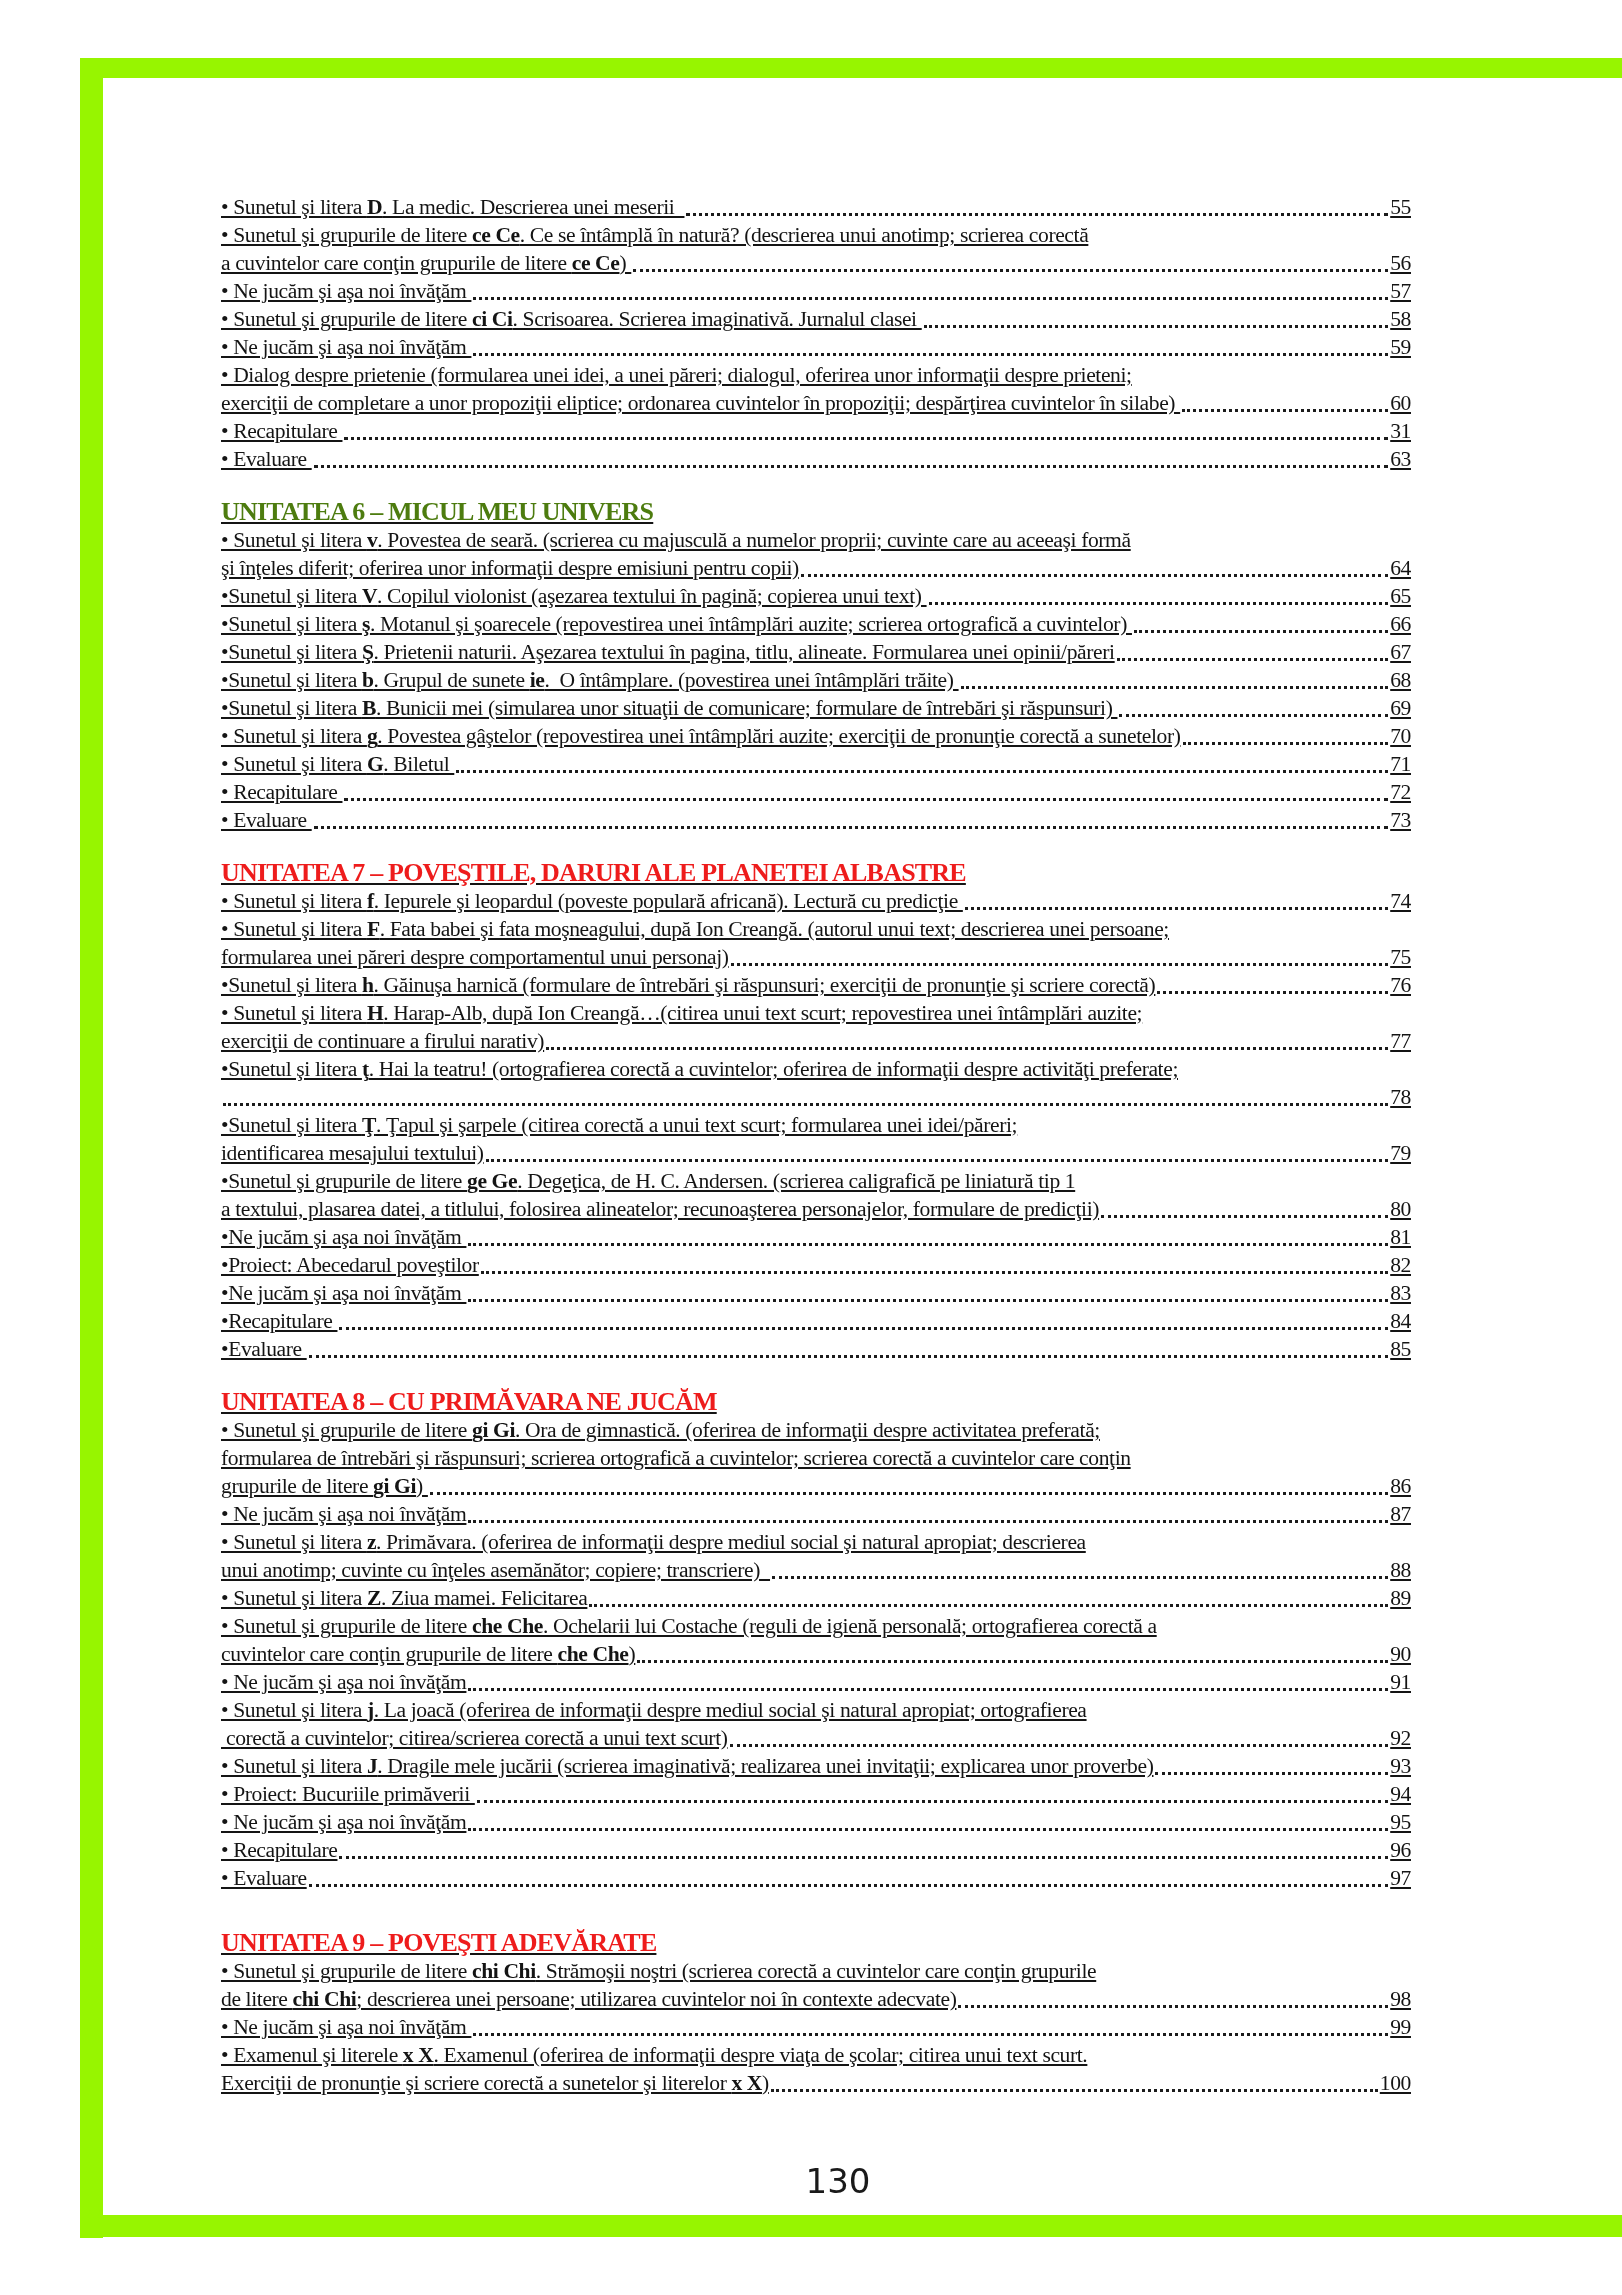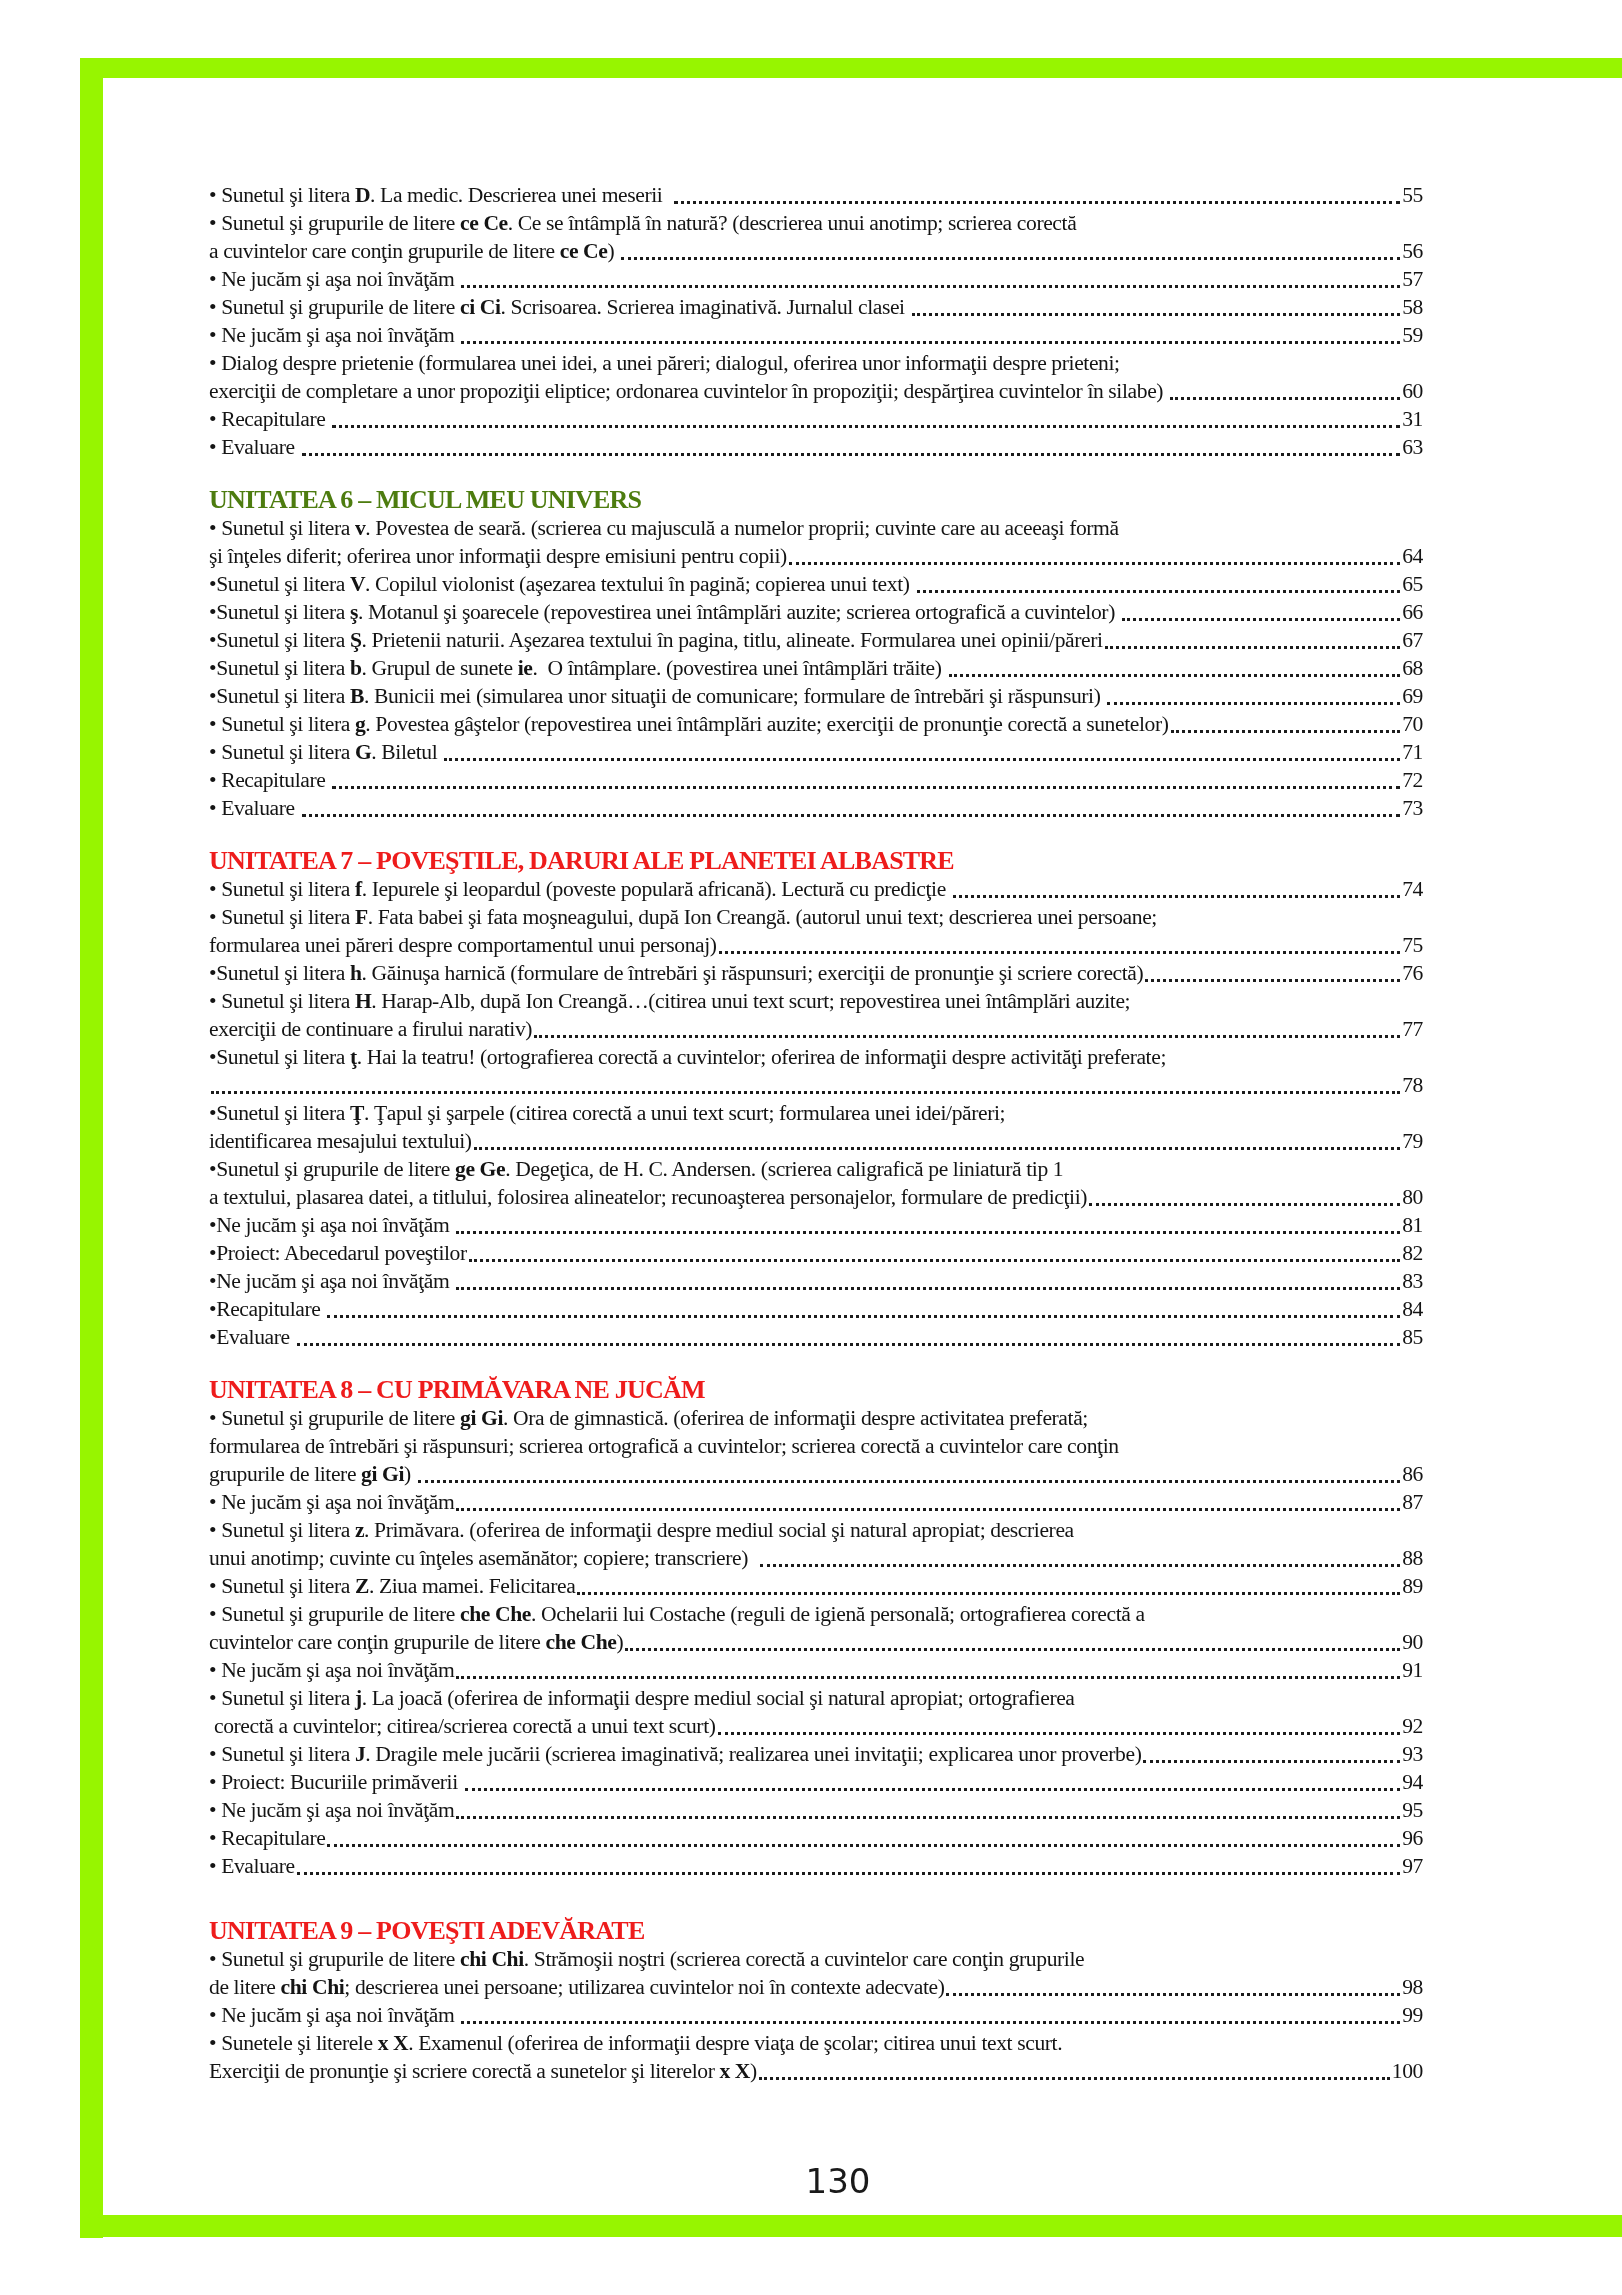--- a/index.html
+++ b/index.html
@@ -13,21 +13,21 @@
   }
   
   .frame-top{position:absolute;left:80px;top:58px;right:0;height:20px;}
   .frame-left{position:absolute;left:80px;top:58px;width:23px;height:2180px;}
   .frame-bottom{position:absolute;left:80px;top:2215px;right:0;height:22px;}
 
   #toc{
     position:absolute;left:209px;top:181px;width:1214px;
     font-size:21.6px;letter-spacing:-0.4px;line-height:28px;
   }
-  section{margin:0;padding:0;}
+  section{margin:12px;padding:0;text-decoration:underline;}
   h2{
     margin:25px 0 0 0;padding:0;
     font-size:26px;line-height:28px;letter-spacing:-0.8px;
     font-weight:bold;
   }
   
   section.gap-large h2{margin-top:37px;}
   .entry{margin:0;padding:0;}
   .line{
     display:flex;align-items:stretch;
@@ -414,21 +414,21 @@
         </div>
         <div class="entry">
           <div class="line">
             <span class="txt"><span>• Ne jucăm şi aşa noi învăţăm </span></span>
             <span class="leader"></span>
             <span class="num">99</span>
           </div>
         </div>
         <div class="entry">
           <div class="line">
-            <span class="txt"><span>• Sunetele şi literele </span><span class="b">x X</span><span>. Examenul (oferirea de informaţii despre viaţa de şcolar; citirea unui text scurt.</span></span>
+            <span class="txt"><span>• Examenul şi literele </span><span class="b">x X</span><span>. Examenul (oferirea de informaţii despre viaţa de şcolar; citirea unui text scurt.</span></span>
           </div>
           <div class="line">
             <span class="txt"><span>Exerciţii de pronunţie şi scriere corectă a sunetelor şi literelor </span><span class="b">x X</span><span>)</span></span>
             <span class="leader"></span>
             <span class="num">100</span>
           </div>
         </div>
       </section>
     </main>
 

